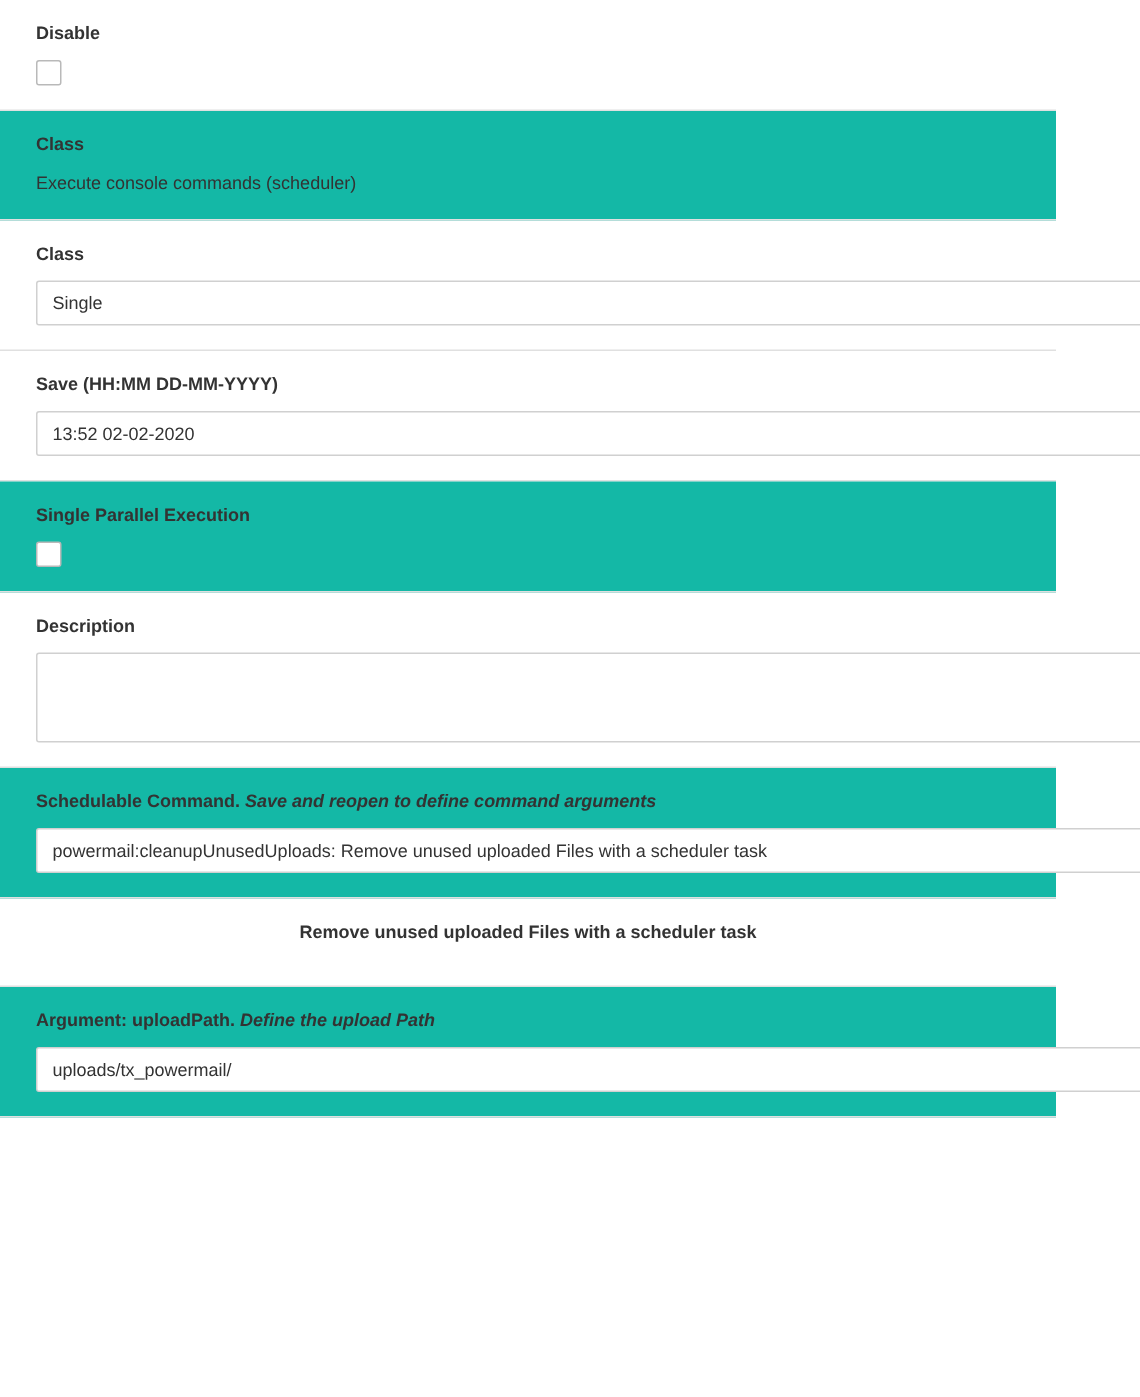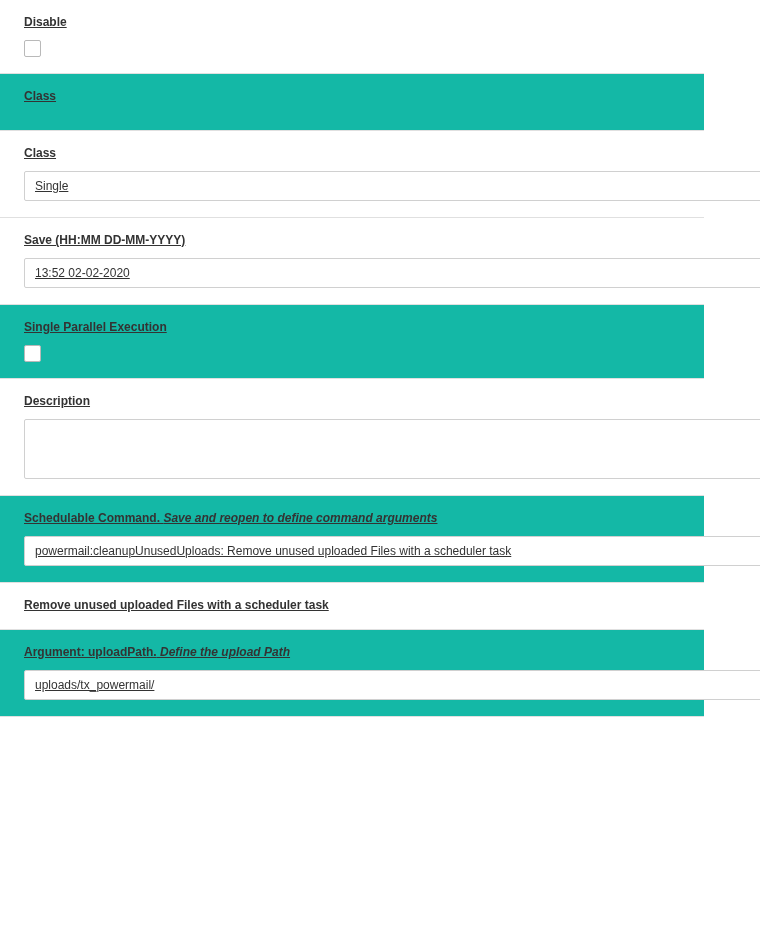--- a/index.html
+++ b/index.html
@@ -10,21 +10,20 @@
   body {
     width: 760px;
     height: 931px;
     font-family: "Liberation Sans", sans-serif;
     font-size: 12px;
     color: #333333;
     overflow: hidden;
   }
   .form {
     width: 704px;
-    text-decoration: underline;
   }
   .field-row {
     border-bottom: 1px solid #e0e0e0;
     padding: 14px 24px 16px 24px;
     box-sizing: border-box;
   }
   .field-row.alt {
     background: #14b8a6;
   }
   .field-label {
@@ -92,35 +91,37 @@
     border: 1px solid #d0d0d0;
     background: #ffffff;
     box-sizing: border-box;
     padding: 6px 10px;
     font-size: 12px;
     color: #333333;
     border-radius: 2px;
     overflow: hidden;
   }
   .heading-only {
-    margin-bottom: 0;
+    margin-bottom: 12px;
+    text-align: center;
   }
 </style>
 </head>
 <body>
 
 <div class="form">
 
   <div class="field-row">
     <div class="field-label">Disable</div>
     <span class="checkbox"></span>
   </div>
 
   <div class="field-row alt">
     <div class="field-label">Class</div>
+    <div class="plain-text">Execute console commands (scheduler)</div>
   </div>
 
   <div class="field-row">
     <div class="field-label">Class</div>
     <div class="select-input">Single</div>
   </div>
 
 
   <div class="field-row">
     <div class="field-label">Save (HH:MM DD-MM-YYYY)</div>

